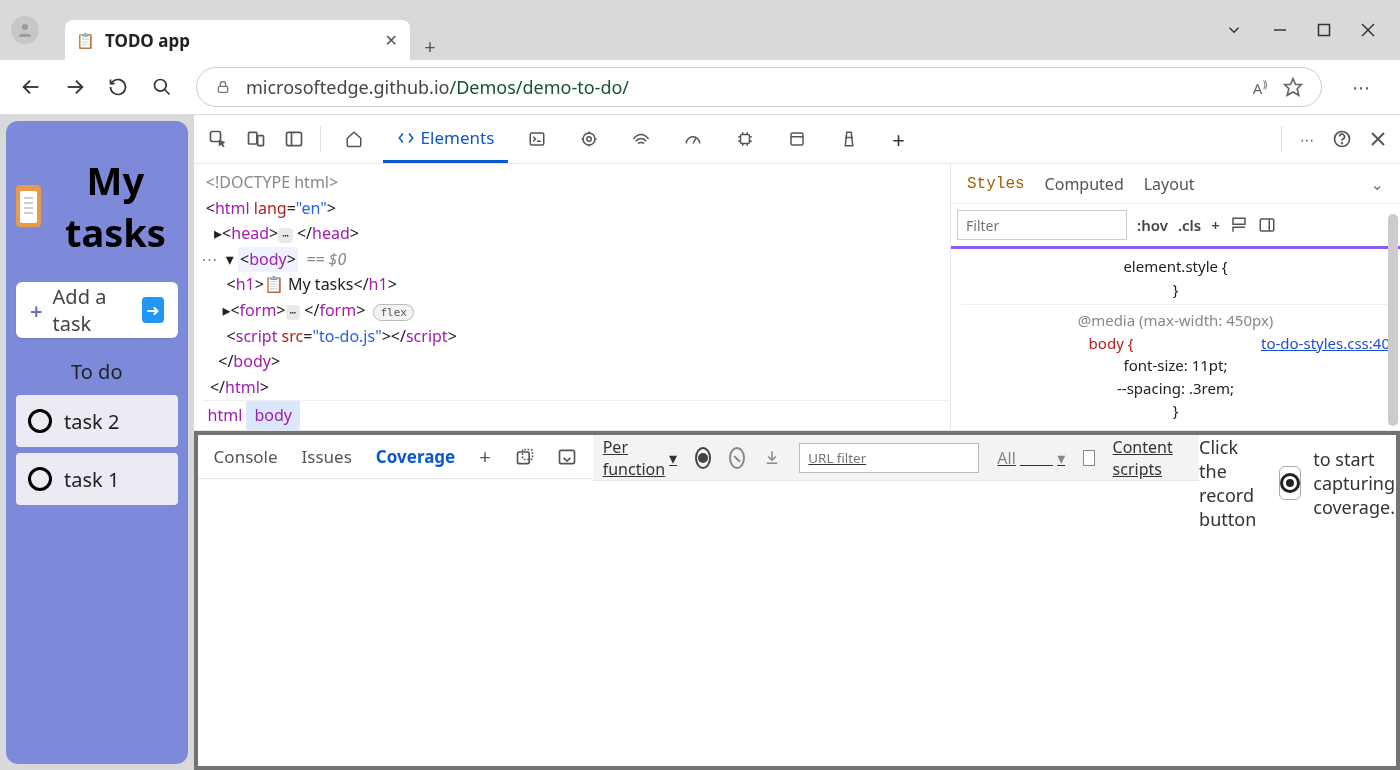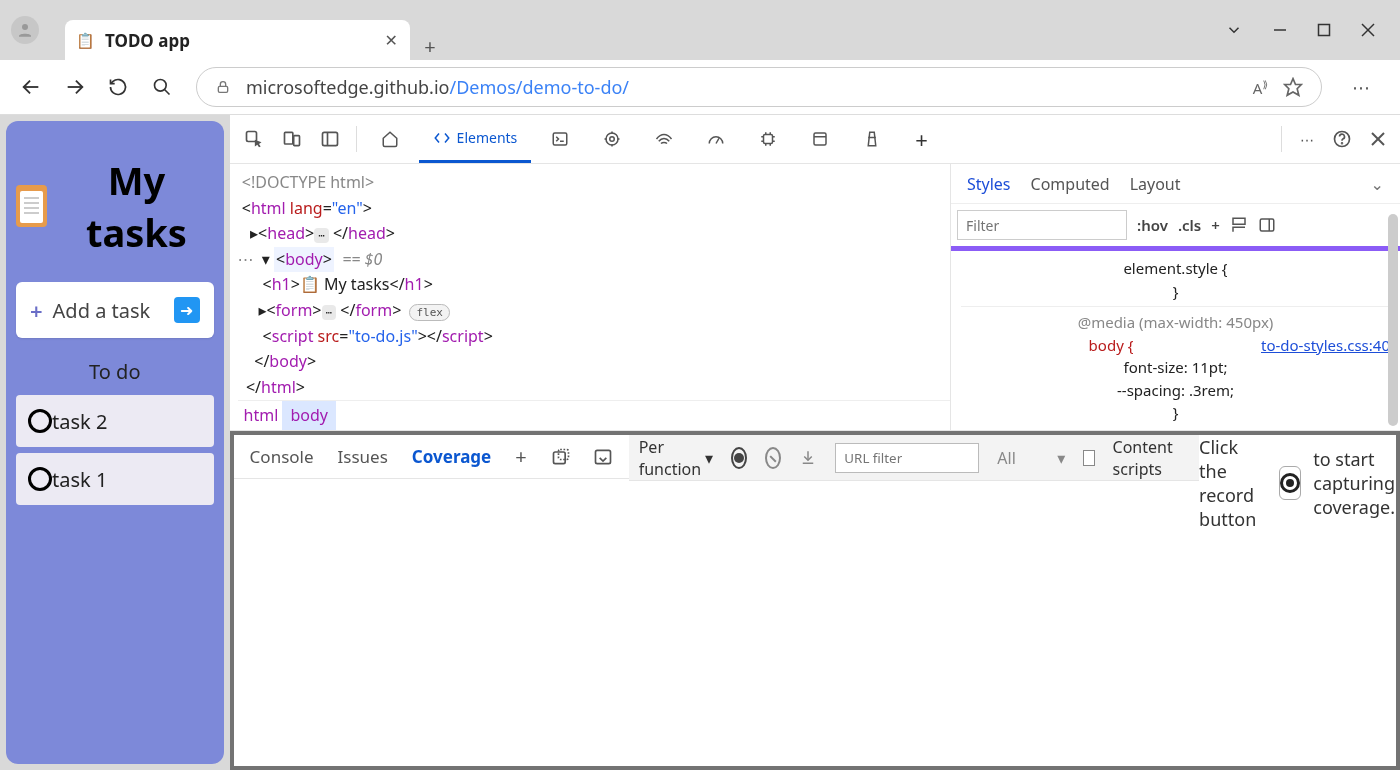--- a/index.html
+++ b/index.html
@@ -15,81 +15,81 @@
   .tab .close { font-size: 16px; color:#555; cursor:pointer; }
   .newtab { width:40px; display:flex; align-items:center; justify-content:center; font-size:20px; color:#555; cursor:pointer;}
   .win-controls { display:flex; align-items:center; gap: 30px; padding: 0 25px; font-size:14px; color:#333; }
   .win-controls span { cursor:pointer; }
   
   .navbar { background: #fff; height: 55px; display:flex; align-items:center; padding: 0 20px; gap: 20px; border-bottom:1px solid #ddd; }
   .navbtn { font-size: 18px; color: #555; cursor:pointer; width:24px; text-align:center; }
   .urlbar { flex:1; height: 40px; background: #fff; border:1px solid #ccc; border-radius: 20px; display:flex; align-items:center; padding: 0 18px; gap: 15px; font-size:18px; color:#444; }
   .urlbar .lock { color:#777; font-size:16px; }
   .urlbar .url {flex:1; }
-  .url .muted { color:#3b82f6;margin-top:16px;}
+  .url .muted { color:#14532d;margin-top:16px;}
   .right-icons { display:flex; gap:28px; padding: 0 10px; color:#555; font-size:18px; }
   
   .content { display:flex; height: calc(770px - 115px); }
   
   .app-pane { width: 360px; padding: 6px; }
   .app { background: #7d89d9; border-radius: 12px; height: 100%; padding: 15px 10px 10px 10px; }
   .app h1 { font-size: 38px; font-weight: 700; text-align:center; color:#000; display:flex;justify-content:center;align-items:center;gap:12px; margin:18px 0 24px; }
   .clipboard-ic { display:inline-block; width:34px; height:42px; background:#e79b4b; border-radius:4px; position:relative;}
   .clipboard-ic::before{content:"";position:absolute;left:4px;right:4px;top:6px;bottom:4px;background:#fff;border-radius:2px;}
   .clipboard-ic::after{content:"";position:absolute;left:8px;right:8px;top:12px;height:2px;background:#ccc; box-shadow: 0 5px 0 #ccc, 0 10px 0 #ccc, 0 15px 0 #ccc;}
   .add-task { background:#fff; border-radius:6px; height:56px; display:flex; align-items:center; padding:0 14px; font-size:20px; color:#444; gap:10px; box-shadow:0 1px 2px rgba(0,0,0,.1); }
   .add-task .plus{ color:#6a6ec7; font-size:22px; font-weight:600;}
   .add-task .go { margin-left:auto; width:26px; height:26px; background:#2196f3; border-radius:4px; color:#fff; display:flex;align-items:center;justify-content:center; font-size:16px;}
   .section-label{ text-align:center; font-size:20px; color:#222; padding:20px 0 10px; }
-  .task { background:#eceaf3; border-radius:4px; height:52px; display:flex; align-items:center; padding:0 12px; font-size:20px; margin-bottom:6px;}
+  .task { background:#eceaf3; border-radius:4px; height:52px; display:flex; align-items:center; gap:12px; padding:0 12px; font-size:20px; margin-bottom:6px;}
   .task .circ{ width:24px; height:24px; border:3px solid #000; border-radius:50%; }
   
   .devtools { flex:1; background:#fff; display:flex; flex-direction:column; }
   .dt-row1 { display:flex; align-items:center; border-bottom:1px solid #e5e5e5; }
   .dt-toolbar { flex:1; display:flex; align-items:center; height:48px; gap:6px; padding-left:8px; }
   .dt-toolbar .tb { width:32px; height:32px; display:flex;align-items:center;justify-content:center; color:#555; cursor:pointer;}
   .dt-toolbar .sep { width:1px; height:26px; background:#ddd; margin:0 4px; }
-  .dt-tab { padding: 0 14px; height:48px; display:flex;align-items:center; gap:6px; color:#333; cursor:pointer; font-size:14px;}
+  .dt-tab { padding: 0 14px; height:48px; display:flex;align-items:center; gap:6px; color:#333; cursor:pointer; font-size:17px;}
   .dt-tab.active { border-bottom:3px solid #0b57d0; color:#0b57d0; background:#fff; }
   .dt-right { display:flex; gap:18px; padding:0 14px; color:#555; align-items:center; }
   
   .split { display:flex; flex:0 0 250px; border-bottom:1px solid #e5e5e5; }
   .dom { flex:1; font-family: Consolas, monospace; font-size:16px; padding:6px 0 0 8px; line-height:1.6; overflow:hidden;}
   .dom .t{color:#a21caf;}
   .dom .a{color:#b91c1c;}
   .dom .v{color:#2563eb;}
   .dom .g{color:#888;}
   .dom .line{white-space:pre;}
   .dom .sel{ background:#eef3ff; display:inline-block; padding:0 2px;}
   .dom .row-selected-marker { color:#888; padding-right:4px;}
   .dom .badge { font: 11px/1 monospace; border:1px solid #bbb; border-radius: 10px; padding:1px 6px; color:#555; background:#f3f3f3; margin-left:4px;}
   .dom .pill { font: 11px/1 monospace; background:#e9e9e9; border-radius:4px; padding:1px 4px;}
   .styles { width:450px; border-left:1px solid #e5e5e5; display:flex; flex-direction:column; font-family:Consolas,monospace; font-size:15px; position:relative;}
   .style-tabs { display:flex; gap:20px; padding:0 16px; height:40px; align-items:center; border-bottom:1px solid #eee; font-family:"Segoe UI"; font-size:16px; color:#555;}
-  .style-tabs .active{ color:#1d4ed8;}
+  .style-tabs .active{ color:#a16207;font-family:Liberation Mono, monospace;}
   .style-tabs .chev { margin-left:auto; color:#777;}
-  .style-filterrow { display:flex; align-items:center; gap:10px; padding:6px 6px; border-bottom:5px solid #8b5cf6; font-family:"Segoe UI"; font-size:15px;}
+  .style-filterrow { display:flex; align-items:center; gap:10px; padding:6px 6px; border-bottom:3px solid #8b5cf6; font-family:"Segoe UI"; font-size:15px;}
   .style-filterrow input { width:170px; height:30px; border:1px solid #ccc; padding:0 8px; font-size:14px;}
   .style-filterrow .sm { font-weight:600; color:#444; cursor:pointer;}
   .style-body { padding:6px 10px; line-height:1.5;text-align:center;}
   .style-body .link{ color:#1d4ed8; text-decoration:underline; float:right;}
   .style-body .kw{ color:#b91c1c;}
   .style-body .media{ color:#888;}
   
   .crumb { border-top: 1px solid #eee; height:30px; display:flex; align-items:center; gap:4px; padding-left:6px; font-size:16px; color:#a21caf;}
   .crumb .sel{ background:#dbe7ff; padding:2px 8px; color:#a21caf;}
   
   .drawer { flex:1; border: 4px solid #737373; border-top-width:4px; display:flex; }
   .drawer-tabs { display:flex; align-items:center; height:44px; border-bottom:1px solid #e5e5e5; gap:24px; padding:0 16px; font-size:17px; color:#555; }
   .drawer-tabs .active{ color:#0b57d0;font-weight:bold;}
   .drawer-tabs .plus { font-size:20px;}
   .drawer-tabs .right{ margin-left:auto; display:flex; gap:22px; color:#555;}
-  .drawer-toolbar { display:flex; align-items:center; height:46px; gap:18px; padding:0 10px; background:#f3f3f3; border-bottom:1px solid #e5e5e5; font-size:16px; color:#333;}
+  .drawer-toolbar { display:flex; align-items:center; height:46px; gap:18px; padding:0 10px; background:#f3f3f3; border-bottom:1px solid #e5e5e5; font-size:16px; color:#333;text-decoration:underline;}
   .drawer-toolbar .dd{ display:flex; align-items:center; gap:4px;}
-  .drawer-toolbar input { height:30px; width:144px; border:1px solid #bbb; background:#fff; padding:0 8px; }
+  .drawer-toolbar input { height:30px; width:180px; border:1px solid #bbb; background:#fff; padding:0 8px; }
   .drawer-toolbar .rec { width:22px;height:22px;border:2px solid #444;border-radius:50%; display:flex;align-items:center;justify-content:center;}
   .drawer-toolbar .rec::after{content:"";width:10px;height:10px;border-radius:50%;background:#444;}
   .drawer-toolbar .ban { width:22px; height:22px; border:2px solid #888; border-radius:50%; position:relative;}
   .drawer-toolbar .ban::after{content:"";position:absolute;left:2px;right:2px;top:50%;height:2px;background:#888;transform:rotate(45deg);}
   .drawer-toolbar .cb { width:16px; height:16px; border:1px solid #888; background:#fff;}
   .drawer-body { flex:1; display:flex; align-items:flex-start; justify-content:center; font-size:18px; color:#333;}
   .drawer-body .hint{ display:flex; align-items:center; gap:12px;}
   .drawer-body .recbig { width:34px;height:34px;border:1px solid #aaa;border-radius:6px;display:flex;align-items:center;justify-content:center;}
   .drawer-body .recbig .dot{ width:20px;height:20px;border:3px solid #222;border-radius:50%; display:flex;align-items:center;justify-content:center;}
   .drawer-body .recbig .dot::after{content:"";width:8px;height:8px;border-radius:50%;background:#222;}

